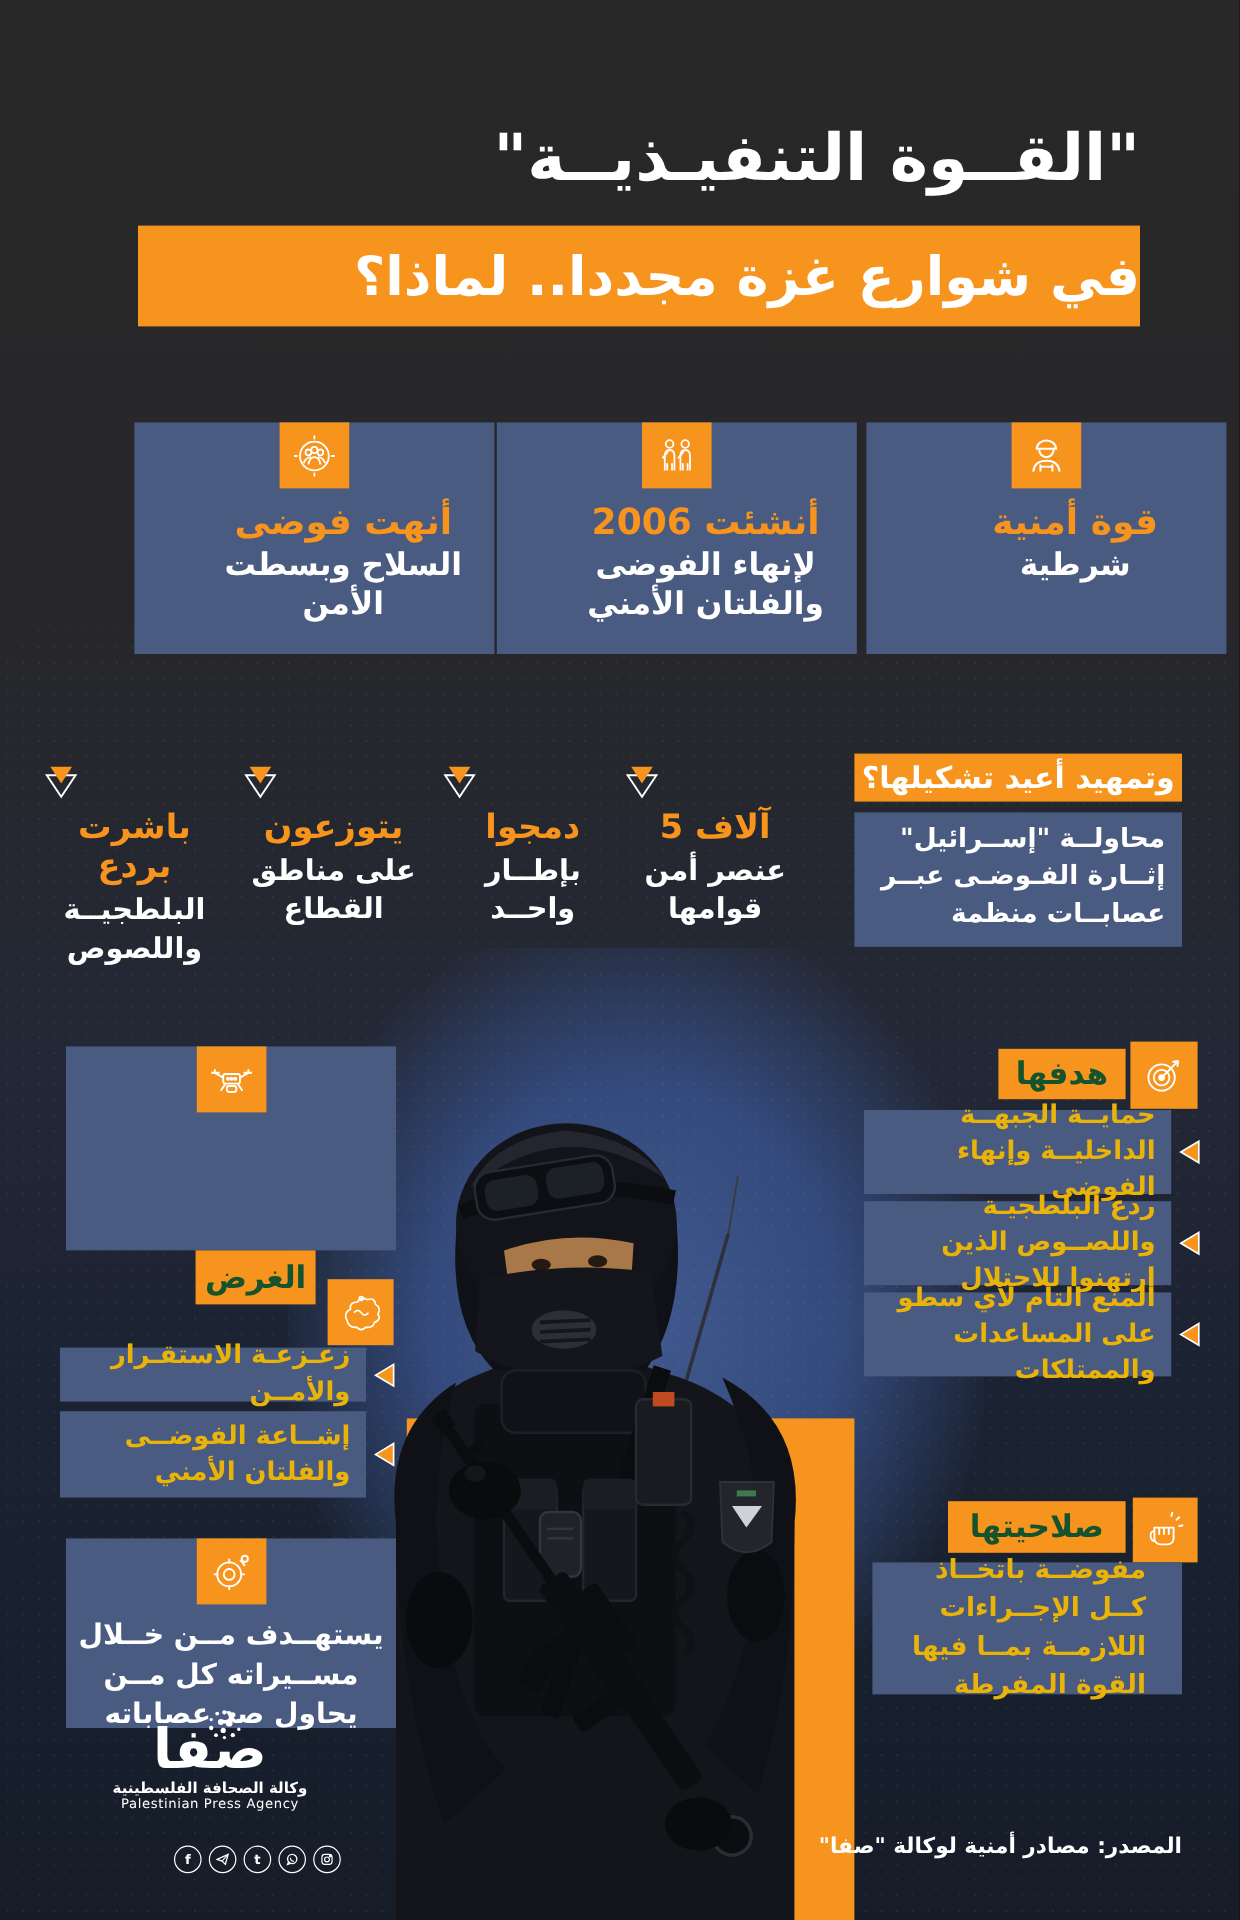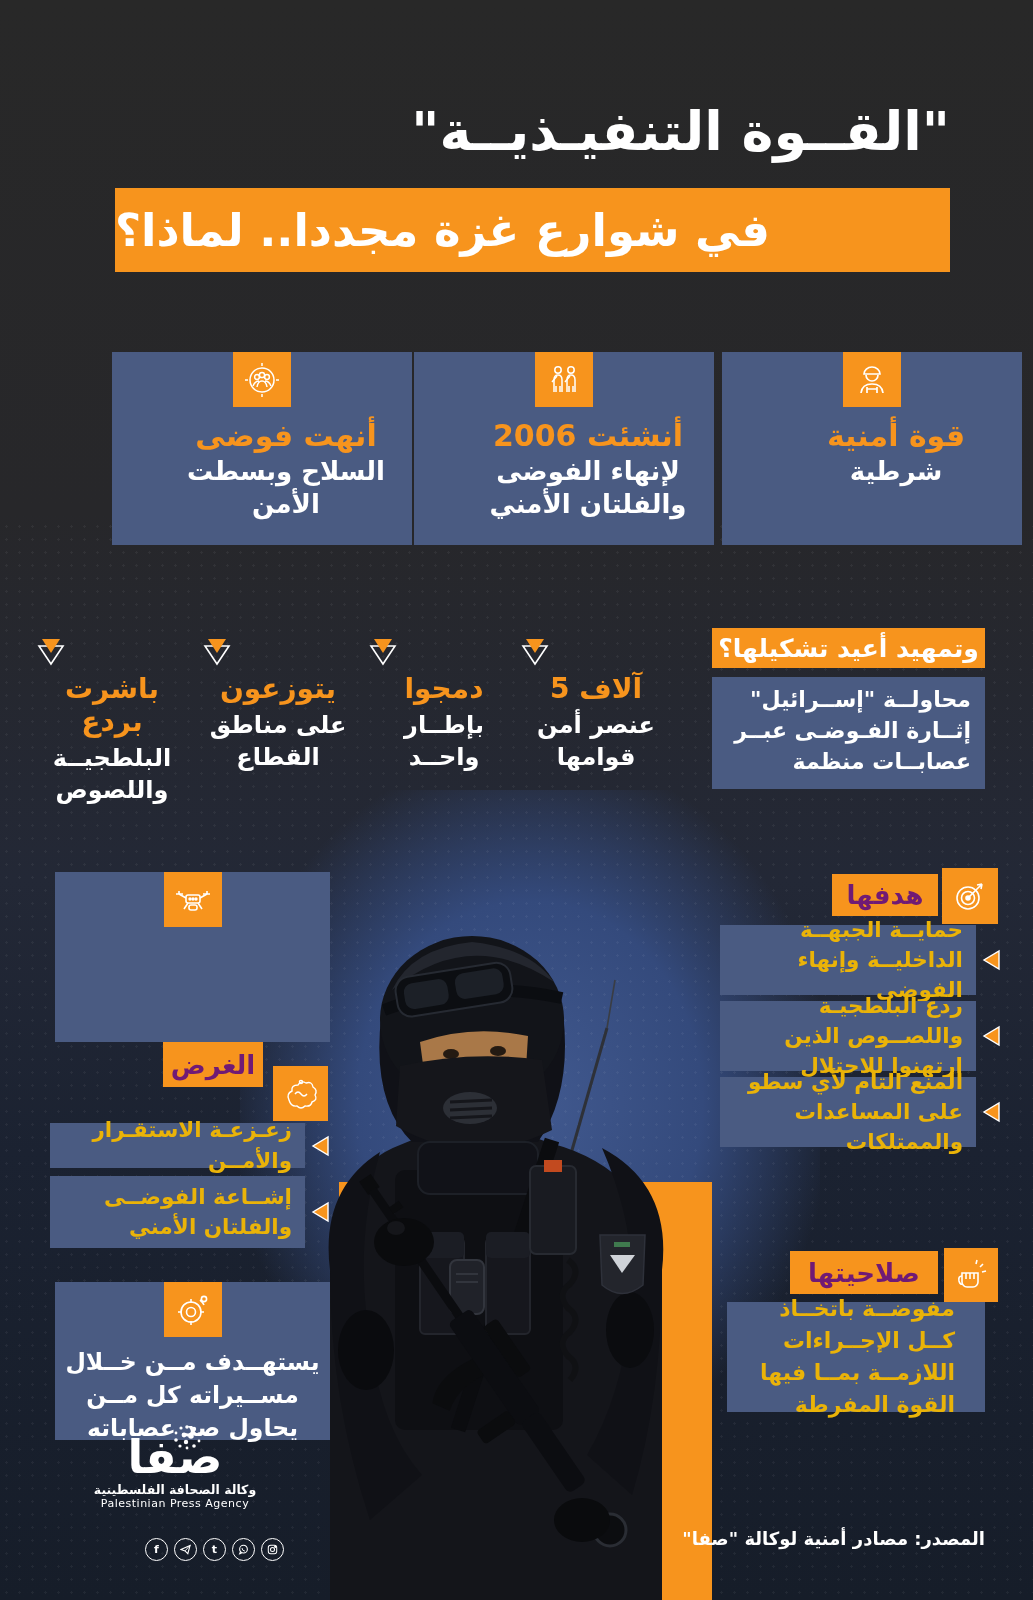--- a/index.html
+++ b/index.html
@@ -13,21 +13,21 @@
   .dots{position:absolute;left:0;top:520px;width:1033px;height:1080px;z-index:1;pointer-events:none;
     background-image:radial-gradient(rgba(255,255,255,0.05) 1px, transparent 1.3px);
     background-size:13px 13px;}
   .orange-block{position:absolute;left:339px;top:1182px;width:373px;height:418px;background:#f7941d;z-index:2;}
   .soldier{position:absolute;left:300px;top:830px;width:412px;height:770px;z-index:3;pointer-events:none;}
   .z{position:absolute;z-index:5;}
   
   .main-title{left:0;top:100px;width:950px;text-align:right;color:#fff;
     font-size:54px;font-weight:bold;letter-spacing:1px;}
   .banner{left:115px;top:188px;width:835px;height:84px;background:#f7941d;
-    display:flex;align-items:center;justify-content:flex-start;}
+    display:flex;align-items:center;justify-content:flex-end;}
   .banner span{color:#fff;font-size:45px;font-weight:bold;}
   
   .top-card{top:352px;width:252px;height:193px;background:#4a5b82;text-align:center;padding-left:48px;}
   .tc0{left:722px;} .tc1{left:414px;} .tc2{left:112px;}
   .icon-sq{position:absolute;top:0;left:50%;transform:translateX(-50%);
     width:58px;height:55px;background:#f7941d;display:flex;align-items:center;justify-content:center;}
   .card-heading{margin:66px 8px 2px;color:#f7941d;font-size:30px;font-weight:bold;}
   .card-body{margin:2px 10px 0;color:#fff;font-size:26px;font-weight:bold;line-height:1.25;}
   
   .ref-header{left:712px;top:628px;width:273px;height:40px;background:#f7941d;
@@ -36,21 +36,21 @@
     color:#fff;font-size:22px;font-weight:bold;line-height:1.4;
     padding:8px 14px;box-sizing:border-box;text-align:right;direction:rtl;}
   
   .stat{top:636px;width:156px;text-align:center;}
   .st0{left:518px;} .st1{left:366px;} .st2{left:200px;} .st3{left:34px;}
   .stat-arrow{height:34px;}
   .stat-heading{color:#f7941d;font-size:28px;font-weight:bold;margin:2px 0 4px;}
   .stat-body{color:#fff;font-size:24px;font-weight:bold;line-height:1.35;direction:rtl;}
   
   .sec-header{background:#f7941d;display:flex;align-items:center;justify-content:center;
-    color:#701a75;font-weight:bold;}
+    color:#14532d;font-weight:bold;}
   .sec-icon{background:#f7941d;display:flex;align-items:center;justify-content:center;}
   
   .goals-header{left:832px;top:874px;width:106px;height:42px;font-size:26px;}
   .goals-icon{left:942px;top:868px;width:56px;height:56px;}
   .side-item{background:#4a5b82;color:#eab308;font-weight:bold;direction:rtl;text-align:right;
     box-sizing:border-box;display:flex;align-items:center;}
   .goal-item{left:720px;width:256px;height:70px;font-size:21.5px;line-height:1.4;padding:4px 13px;}
   .gi0{top:925px;} .gi1{top:1001px;} .gi2{top:1077px;}
   .marker{position:absolute;right:-26px;top:50%;transform:translateY(-50%);}
   

